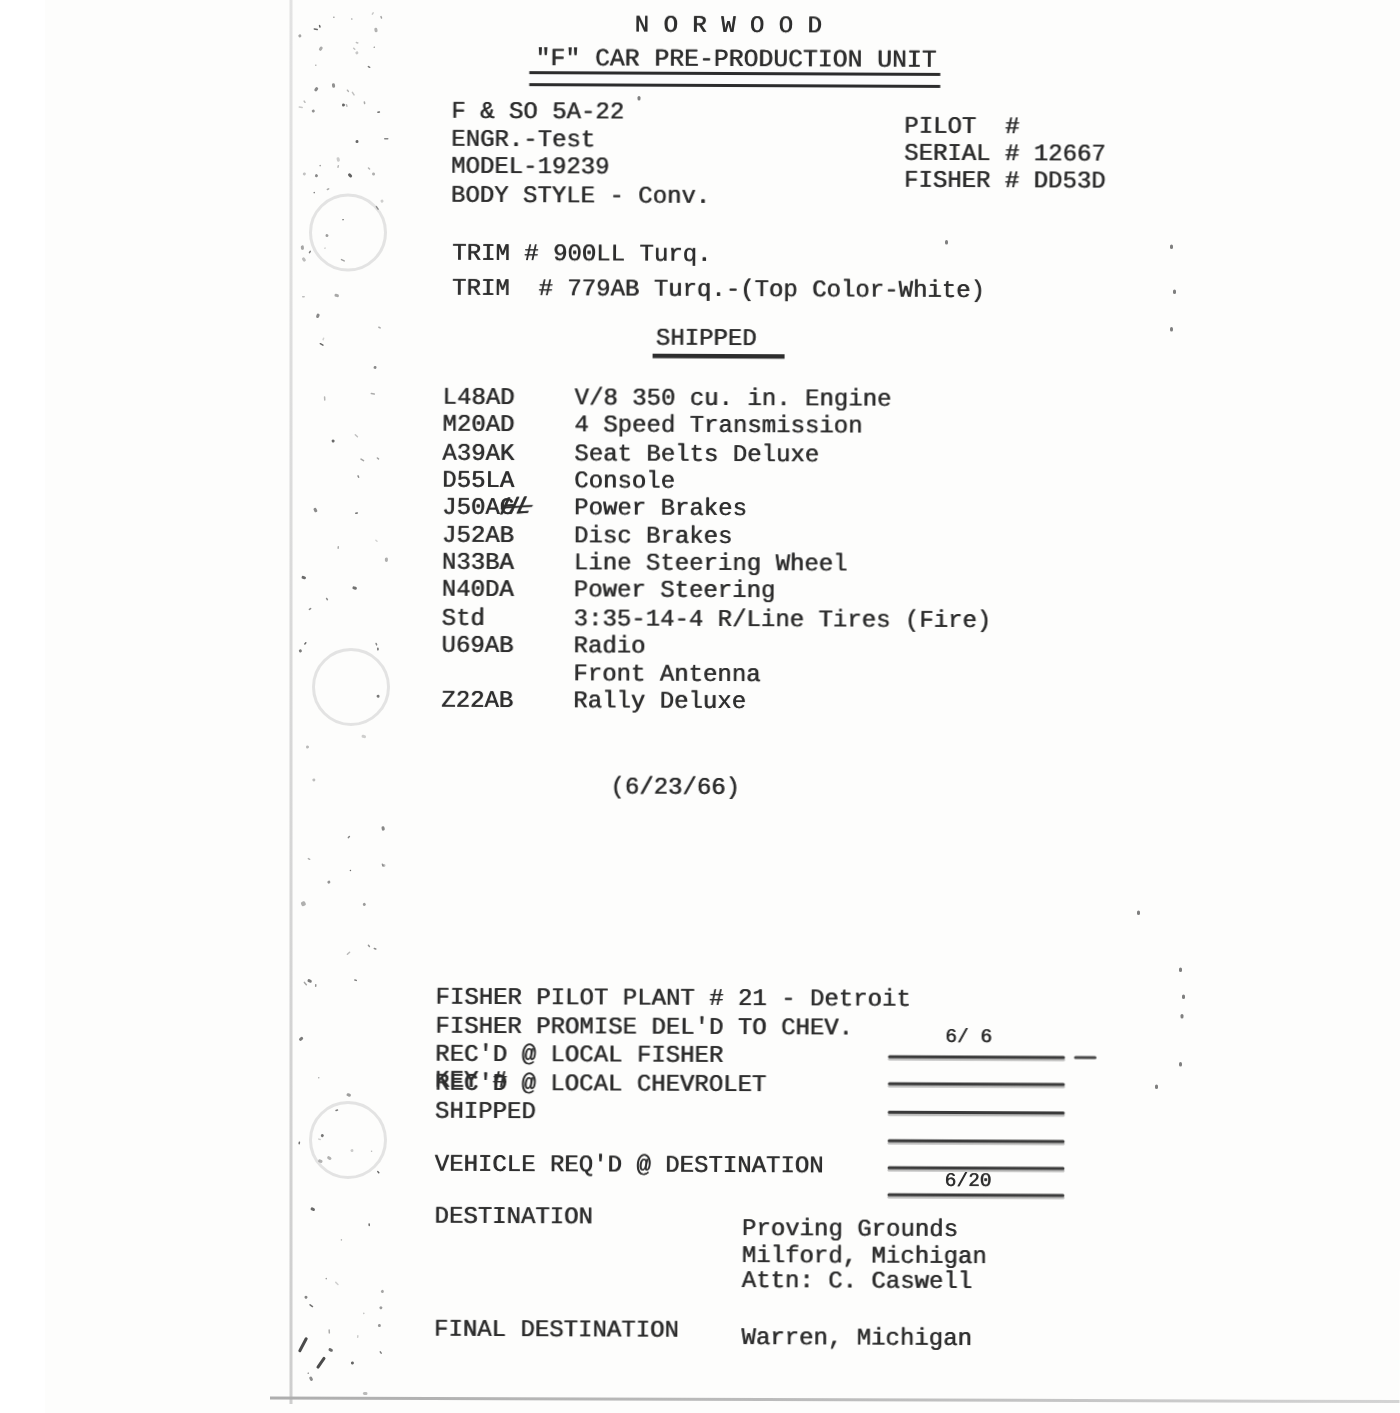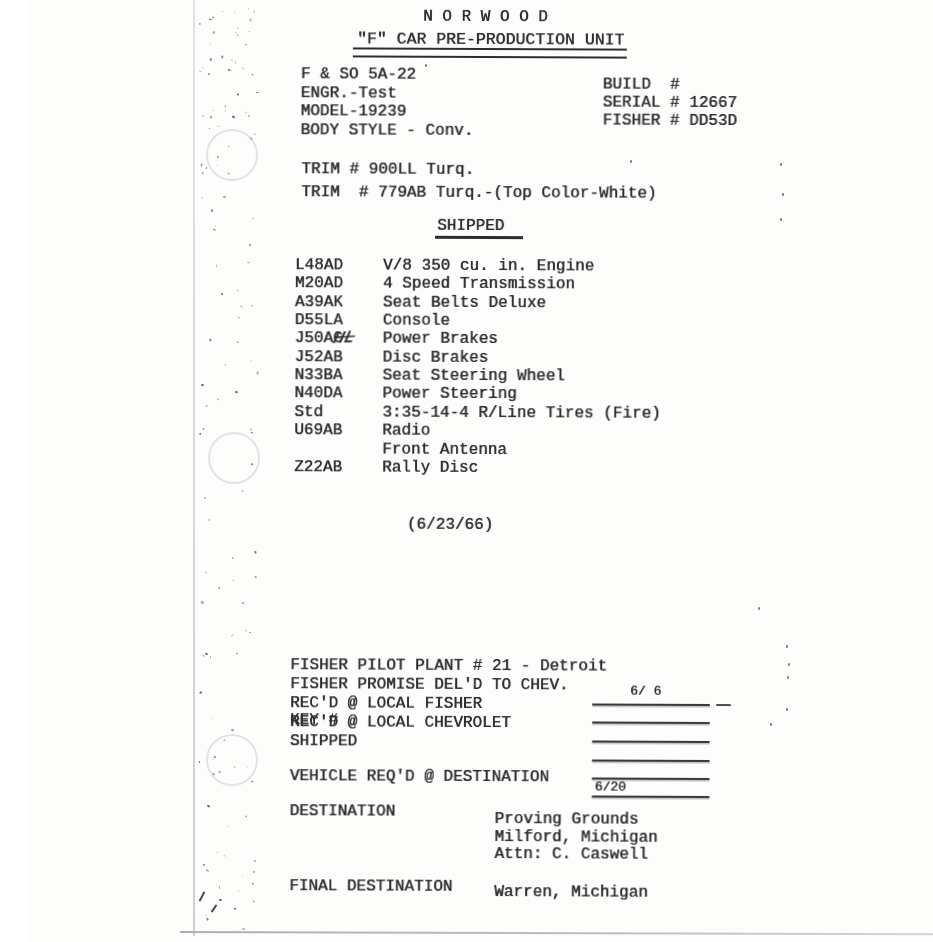--- a/index.html
+++ b/index.html
@@ -241,21 +241,21 @@
   <div class="pen-mark" style="left:171px;top:891px;width:2px;height:11px;transform:rotate(28deg);"></div>
   <div class="pen-mark" style="left:183px;top:904px;width:2px;height:9px;transform:rotate(35deg);"></div>
 
   <div class="content">
 
     <div class="t title">N O R W O O D</div>
     <div class="t subtitle">"F" CAR PRE-PRODUCTION UNIT</div>
     <div class="subtitle-underline"></div>
 
     <div class="block" id="id-block"><div>F &amp; SO 5A-22</div><div>ENGR.-Test</div><div>MODEL-19239</div><div>BODY STYLE - Conv.</div></div>
-    <div class="block" id="build-block"><div>BUILD  #</div><div>SERIAL # 12667</div><div>FISHER # DD53D</div></div>
+    <div class="block" id="build-block"><div>PILOT  #</div><div>SERIAL # 12667</div><div>FISHER # DD53D</div></div>
 
     <div class="t paint">TRIM # 900LL Turq.</div>
     <div class="t trim">TRIM  # 779AB Turq.-(Top Color-White)</div>
 
     <div class="t options-heading">SHIPPED</div>
     <div class="options-underline"></div>
     <div id="options-list">
         <div class="opt-row" style="top: 257px;">
           <span class="t code">L48AD</span>
           <span class="t desc">V/8 350 cu. in. Engine</span>
@@ -275,62 +275,62 @@
         <div class="opt-row" style="top: 330.4px;">
           <span class="t code">J50AC<span class="hw">HL</span></span>
           <span class="t desc">Power Brakes</span>
         </div>
         <div class="opt-row" style="top: 348.75px;">
           <span class="t code">J52AB</span>
           <span class="t desc">Disc Brakes</span>
         </div>
         <div class="opt-row" style="top: 367.1px;">
           <span class="t code">N33BA</span>
-          <span class="t desc">Seat Steering Wheel</span>
+          <span class="t desc">Line Steering Wheel</span>
         </div>
         <div class="opt-row" style="top: 385.45px;">
           <span class="t code">N40DA</span>
           <span class="t desc">Power Steering</span>
         </div>
         <div class="opt-row" style="top: 403.8px;">
           <span class="t code">Std</span>
           <span class="t desc">3:35-14-4 R/Line Tires (Fire)</span>
         </div>
         <div class="opt-row" style="top: 422.15px;">
           <span class="t code">U69AB</span>
           <span class="t desc">Radio</span>
         </div>
         <div class="opt-row" style="top: 440.5px;">
           <span class="t code"></span>
           <span class="t desc">Front Antenna</span>
         </div>
         <div class="opt-row" style="top: 458.85px;">
           <span class="t code">Z22AB</span>
-          <span class="t desc">Rally Disc</span>
+          <span class="t desc">Rally Deluxe</span>
         </div>
       </div>
 
     <div class="t audit2">(6/23/66)</div>
 
     <div id="delivery">
         <div class="t dl-label" style="top: 657px;">FISHER PILOT PLANT # 21 - Detroit</div>
         <div class="t dl-label" style="top: 676px;">FISHER PROMISE DEL'D TO CHEV.</div>
         <div class="fill-line" style="top: 703px;"></div>
         <div class="t dl-value" style="left: 603px; top: 682px;">6/ 6</div>
         <div class="t dl-label" style="top: 695px;">REC'D @ LOCAL FISHER</div>
         <div class="fill-line" style="top: 721px;"></div>
         <div class="t dl-label" style="top: 714px;">REC'D @ LOCAL CHEVROLET</div>
         <div class="fill-line" style="top: 740px;"></div>
         <div class="t dl-label" style="top: 733px;">SHIPPED</div>
         <div class="fill-line" style="top: 759px;"></div>
         <div class="t dl-label" style="top: 712px;">KEY #</div>
         <div class="fill-line" style="top: 777px;"></div>
         <div class="t dl-label" style="top: 768px;">VEHICLE REQ'D @ DESTINATION</div>
         <div class="fill-line" style="top: 795px;"></div>
-        <div class="t dl-value" style="left: 568px; top: 778px;">6/20</div>
+        <div class="t dl-value" style="left: 603px; top: 778px;">6/20</div>
       </div>
     <div class="fill-line-dash"></div>
 
     <div class="t dest-label">DESTINATION</div>
     <div class="block" id="dest-address"><div>Proving Grounds</div><div>Milford, Michigan</div><div>Attn: C. Caswell</div></div>
     <div class="t final-label">FINAL DESTINATION</div>
     <div class="t final-value">Warren, Michigan</div>
 
   </div>
 </div>

